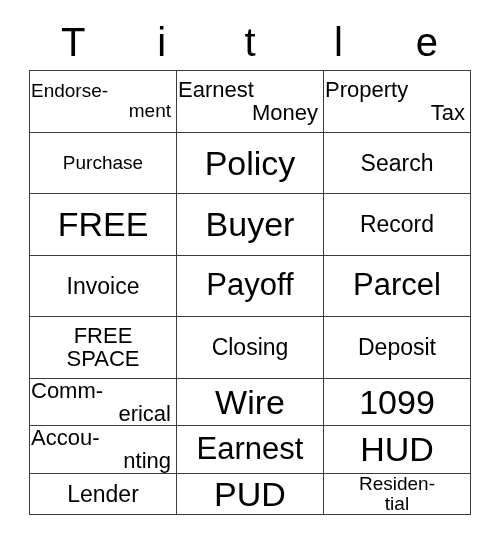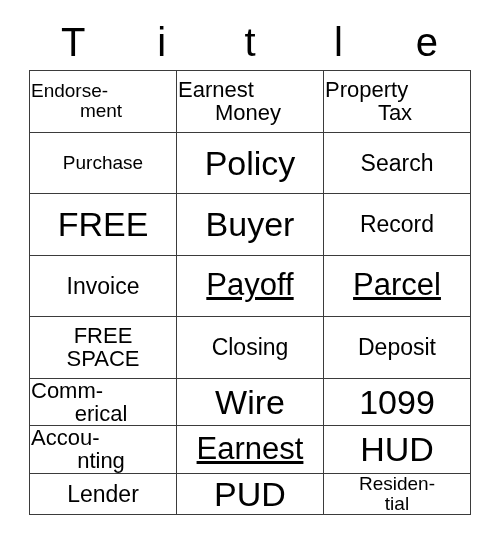--- a/index.html
+++ b/index.html
@@ -71,28 +71,28 @@
     display: block;
     width: 100%;
     text-align: center;
     line-height: 1.06;
     color: #000000;
     white-space: pre-line;
   }
 
   
   .fs-xl  { font-size: 34px; }
-  .fs-lg  { font-size: 31px; text-decoration: underline; }
+  .fs-lg  { font-size: 31px; }
   .fs-md  { font-size: 23px; }
   .fs-sm  { font-size: 22px; }
   .fs-xs  { font-size: 19px; }
 
   
   .wrap-just .l1 { display: block; text-align: left; }
-  .wrap-just .l2 { display: block; text-align: center; padding-right: 4px; }
+  .wrap-just .l2 { display: block; text-align: right; padding-right: 4px; }
   .wrap-center .l1,
   .wrap-center .l2 { display: block; text-align: center; }
 </style>
 </head>
 <body>
 
 <div id="card">
 
   <div class="title-row">
     <div class="title-letter">T</div>

